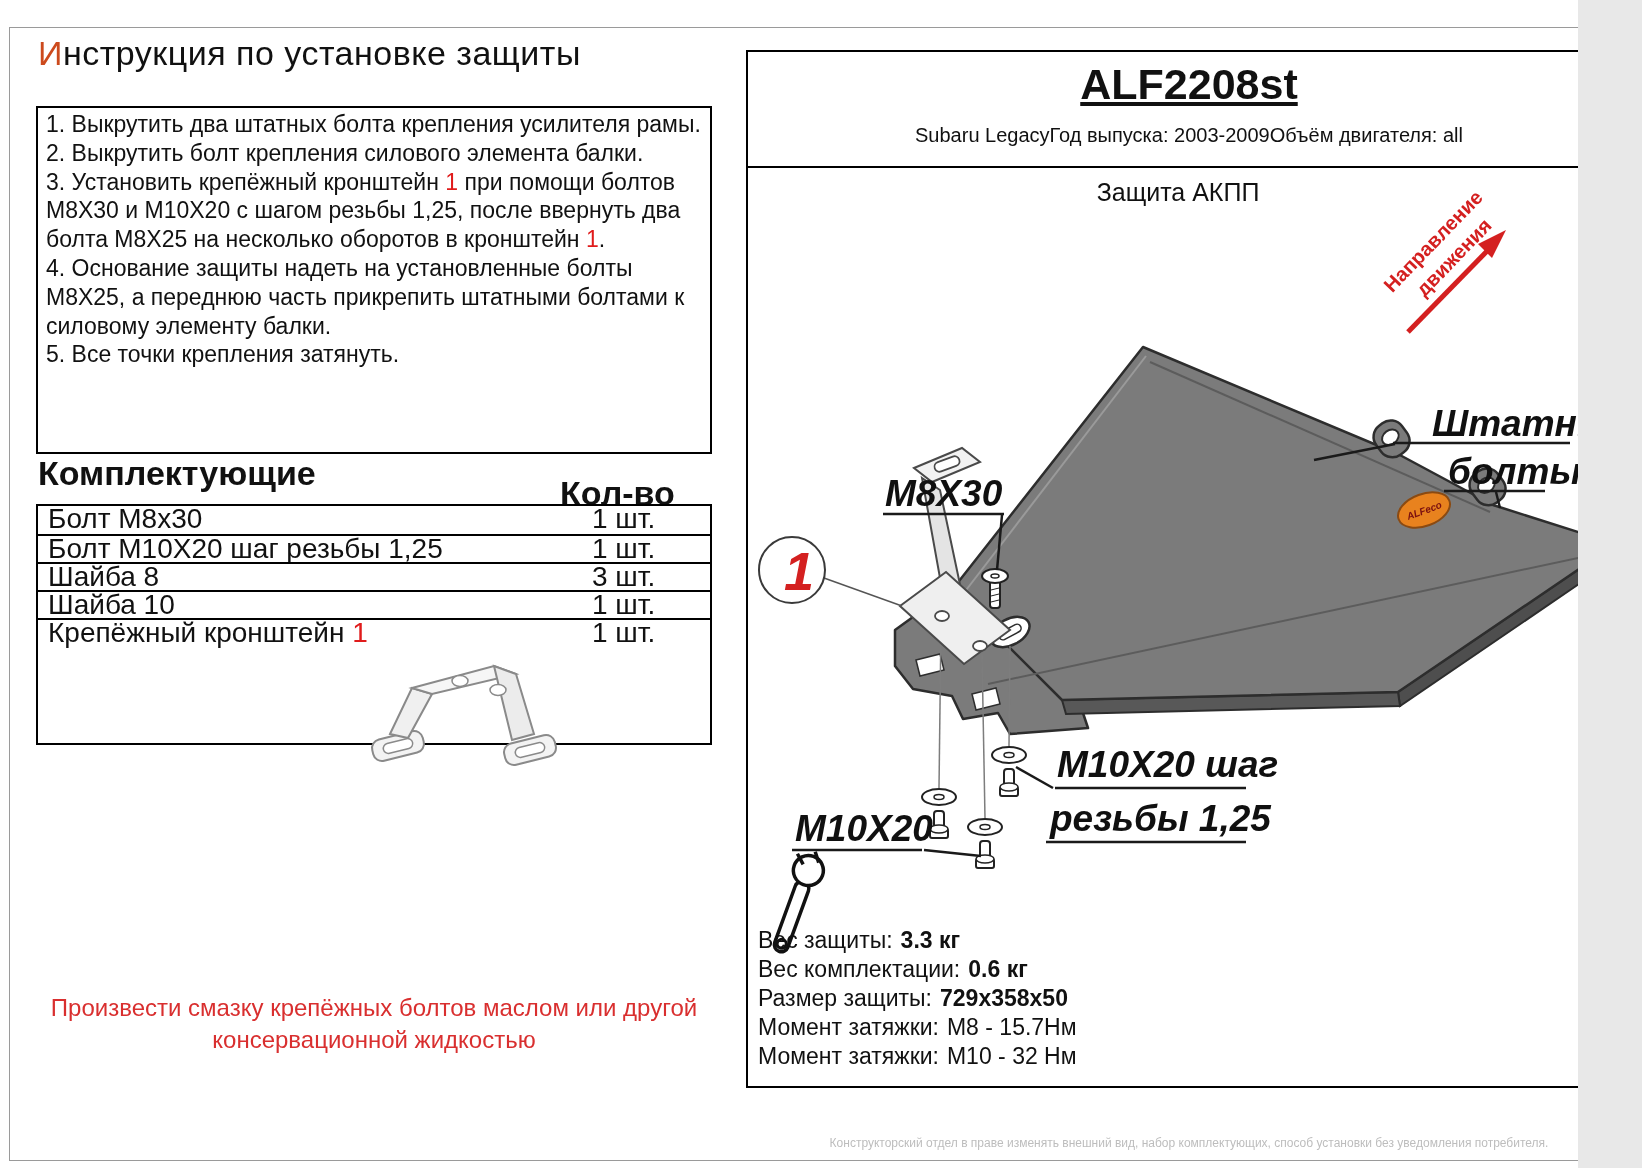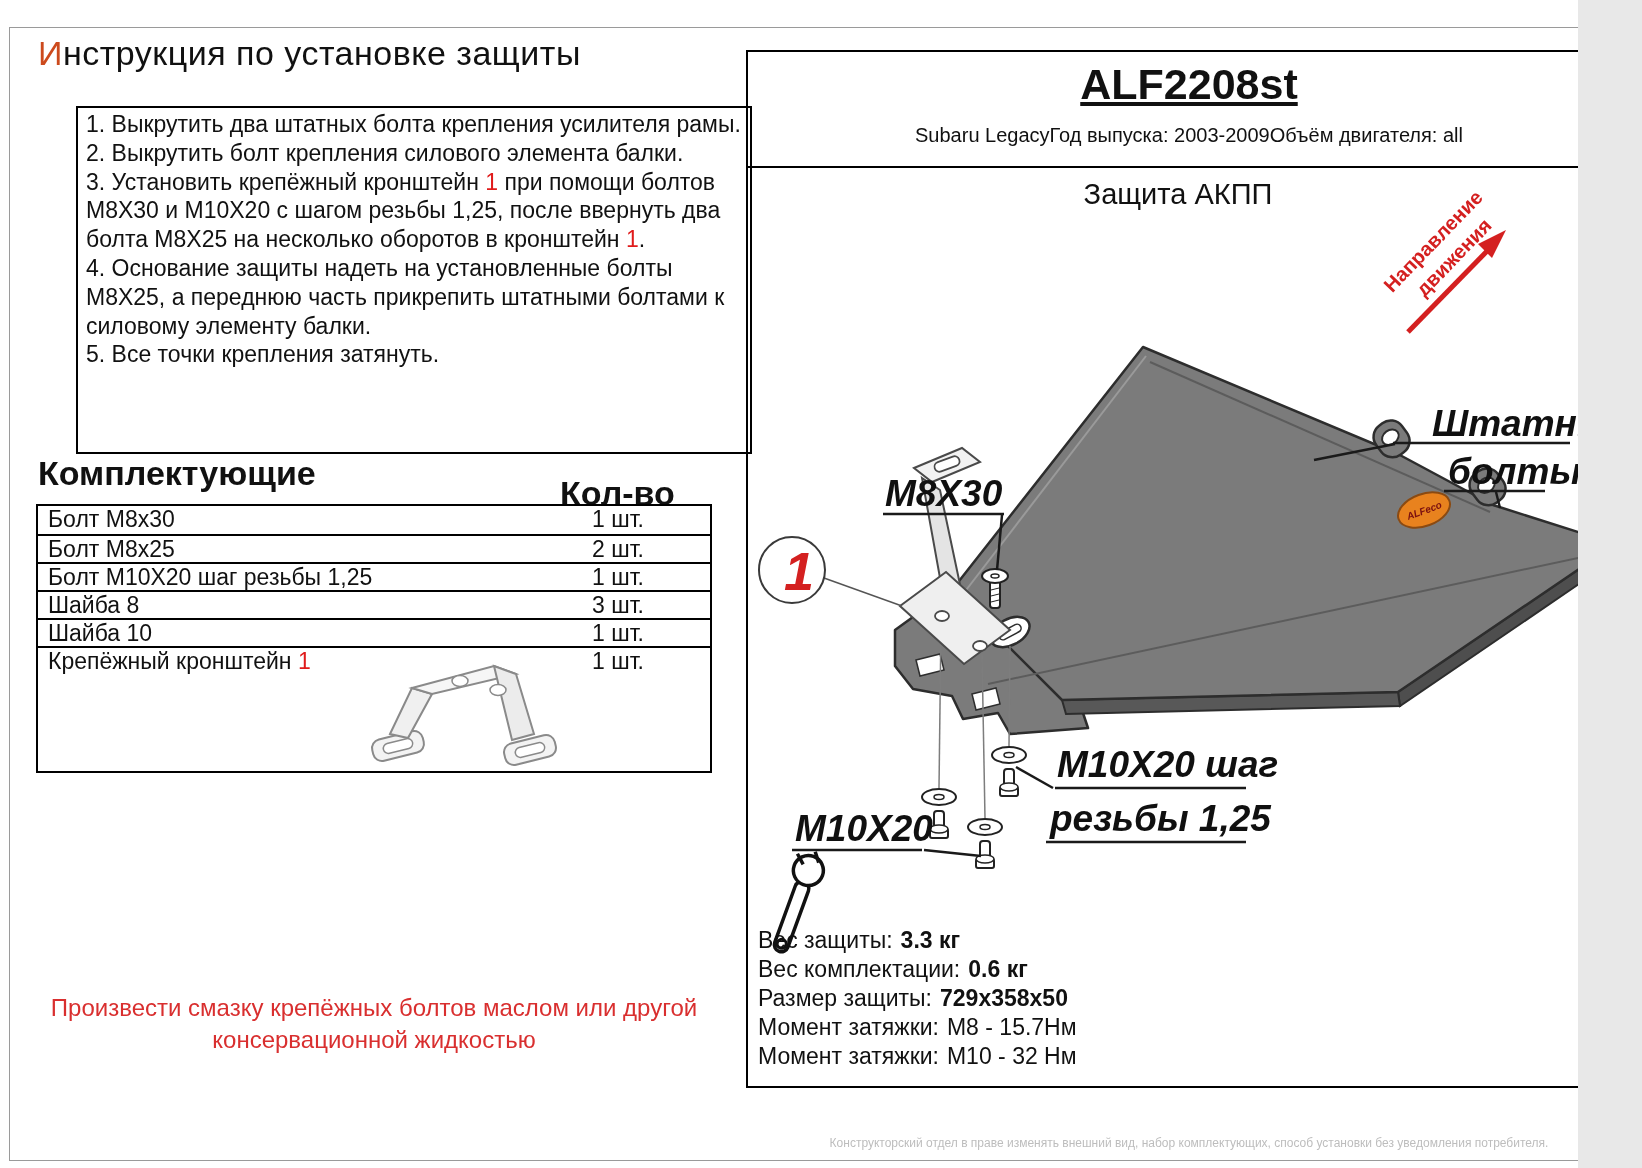--- a/index.html
+++ b/index.html
@@ -7,43 +7,43 @@
         font-family:"Liberation Sans",sans-serif;color:#111;}
   .page-border{position:absolute;left:9px;top:27px;width:1622px;height:1132px;
         border:1px solid #9a9a9a;}
   .red{color:#e01b1b;}
 
   
   .doc-title{position:absolute;left:38px;top:34px;font-size:34px;letter-spacing:.5px;}
   .doc-title .accent{color:#cc4a1d;}
   .instr-box{position:absolute;left:36px;top:106px;width:676px;height:348px;
         border:2px solid #000;box-sizing:border-box;padding:2px 8px;
-        font-size:23px;line-height:28.8px;margin-left:40px;}
+        font-size:23px;line-height:28.8px;}
   .comp-heading{position:absolute;left:38px;top:454px;font-size:34px;font-weight:bold;}
   .qty-heading{position:absolute;left:560px;top:454px;font-size:34px;font-weight:bold;margin-top:20px;}
   .comp-table{position:absolute;left:36px;top:504px;width:676px;border:2px solid #000;
-        box-sizing:border-box;font-size:23px;}
+        box-sizing:border-box;font-size:28px;}
   .comp-row{position:relative;height:28px;line-height:26px;border-top:2px solid #000;box-sizing:border-box;}
   .comp-row:first-child{border-top:none;}
   .comp-row.tall{height:125px;}
   .comp-name{padding-left:10px;white-space:nowrap;}
   .comp-qty{position:absolute;left:554px;top:0;}
   .bracket-small{position:absolute;left:360px;top:650px;}
   .warning{position:absolute;left:36px;top:992px;width:676px;text-align:center;
         font-size:24px;line-height:32px;color:#d92f2f;}
 
   
   .hdr-box{position:absolute;left:746px;top:50px;width:886px;height:118px;
         border:2px solid #000;box-sizing:border-box;}
   .part-number{text-align:center;font-size:43px;font-weight:bold;margin-top:8px;text-decoration:underline;}
   .hdr-row{position:absolute;left:0;right:0;top:72px;display:flex;
         justify-content:center;padding:0 20px;font-size:20px;}
   .diagram-box{position:absolute;left:746px;top:166px;width:886px;height:922px;
         border:2px solid #000;box-sizing:border-box;}
-  .diagram-title{position:absolute;left:0;width:860px;top:10px;text-align:center;font-size:29px;}
+  .diagram-title{position:absolute;left:0;width:860px;top:10px;text-align:center;font-size:25px;}
   .diagram-svg{position:absolute;left:0;top:0;}
   .specs{position:absolute;left:10px;top:758px;font-size:23px;line-height:29px;white-space:nowrap;}
   .spec-line .val{margin-left:8px;}
   .spec-line .val.bold{font-weight:bold;}
   .footer-note{position:absolute;left:746px;width:886px;top:1136px;text-align:center;
         font-size:12px;color:#bdbdbd;}
 
   svg text.lbl{font-family:"Liberation Sans",sans-serif;font-style:italic;font-weight:bold;
         font-size:37px;fill:#101010;}
   svg text.dir{font-family:"Liberation Sans",sans-serif;font-weight:bold;font-size:20px;fill:#d42020;}
@@ -64,24 +64,20 @@
       <div><span>5. Все точки крепления затянуть.</span></div>
     </div>
 
   <div class="comp-heading">Комплектующие</div>
   <div class="qty-heading">Кол-во</div>
 
   <div class="comp-table" id="comp-table">
       <div class="comp-row">
         <div class="comp-name"><span>Болт М8х30</span></div>
         <div class="comp-qty">1 шт.</div>
-      </div>
-      <div class="comp-row">
-        <div class="comp-name"><span>Болт М8х25</span></div>
-        <div class="comp-qty">2 шт.</div>
       </div>
       <div class="comp-row">
         <div class="comp-name"><span>Болт М10Х20 шаг резьбы 1,25</span></div>
         <div class="comp-qty">1 шт.</div>
       </div>
       <div class="comp-row">
         <div class="comp-name"><span>Шайба 8</span></div>
         <div class="comp-qty">3 шт.</div>
       </div>
       <div class="comp-row">

